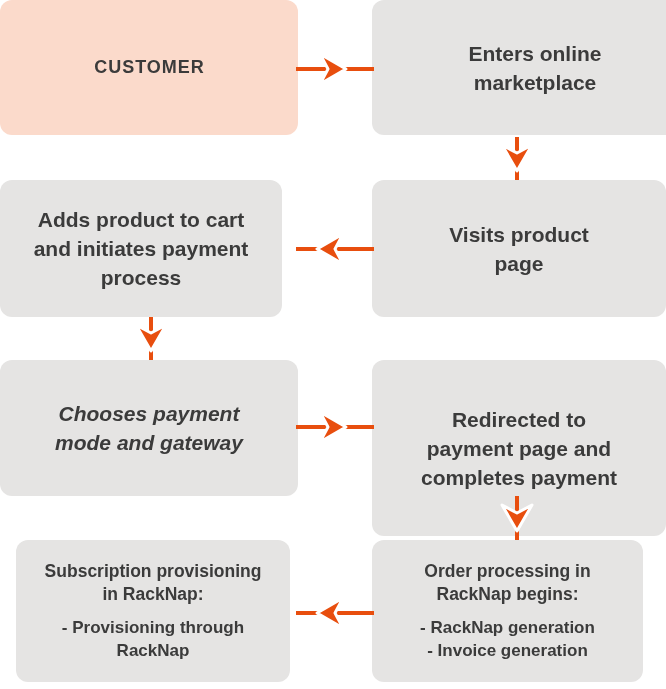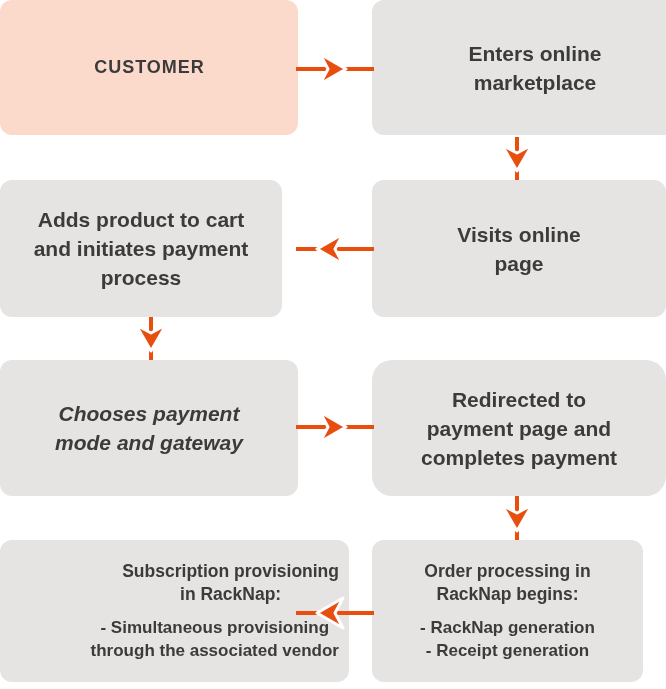--- a/index.html
+++ b/index.html
@@ -63,22 +63,22 @@
     stroke-width: 3;
     stroke-linejoin: round;
   }
 
   
   #box-customer     { left: 0;     top: 2;   width: 298px; height: 135px; }
   #box-enters       { left: 372px; top: 2;   width: 326px; height: 135px; }
   #box-adds         { left: 0;     top: 180px; width: 282px; height: 137px; }
   #box-visits       { left: 372px; top: 180px; width: 294px; height: 137px; }
   #box-chooses      { left: 0;     top: 360px; width: 298px; height: 136px; font-style: italic; }
-  #box-redirected   { left: 372px; top: 360px; width: 294px; height: 136px; border-radius: 20px; }
-  #box-subscription { left: 0;     top: 540px; width: 349px; height: 142px; align-items: flex-end; }
+  #box-redirected   { left: 372px; top: 360px; width: 294px; height: 176px; }
+  #box-subscription { left: 16px;     top: 540px; width: 274px; height: 142px; }
   #box-order        { left: 372px; top: 540px; width: 271px; height: 142px; }
 
   
   #arrow-1 { left: 296px; top: 51px;  width: 78px; height: 36px; }
   #arrow-2 { left: 499px; top: 137px; width: 36px; height: 43px; }
   #arrow-3 { left: 296px; top: 231px; width: 78px; height: 36px; }
   #arrow-4 { left: 133px; top: 317px; width: 36px; height: 43px; }
   #arrow-5 { left: 296px; top: 409px; width: 78px; height: 36px; }
   #arrow-6 { left: 499px; top: 496px; width: 36px; height: 44px; }
   #arrow-7 { left: 296px; top: 595px; width: 78px; height: 36px; }
@@ -97,50 +97,49 @@
 marketplace</div>
   </div>
 
   <div class="box" id="box-adds">
     <div class="box-title">Adds product to cart
 and initiates payment
 process</div>
   </div>
 
   <div class="box" id="box-visits">
-    <div class="box-title">Visits online
+    <div class="box-title">Visits product
 page</div>
   </div>
 
   <div class="box" id="box-chooses">
     <div class="box-title">Chooses payment
 mode and gateway</div>
   </div>
 
   <div class="box" id="box-redirected">
     <div class="box-title">Redirected to
 payment page and
 completes payment</div>
   </div>
 
   <div class="box box--detail" id="box-subscription">
     <div class="box-title">Subscription provisioning
 in RackNap:</div>
     <ul class="box-list">
-      <li>- Simultaneous provisioning
-through the associated vendor</li>
+      <li>- Provisioning through RackNap</li>
     </ul>
   </div>
 
   <div class="box box--detail" id="box-order">
     <div class="box-title">Order processing in
 RackNap begins:</div>
     <ul class="box-list">
       <li>- RackNap generation</li>
-      <li>- Receipt generation</li>
+      <li>- Invoice generation</li>
     </ul>
   </div>
 
   <svg class="arrow" id="arrow-1" viewBox="0 0 78 36">
     <line x1="0" y1="18" x2="78" y2="18"></line>
     <polygon points="0,0 26,15 0,30 8,15" transform="translate(24,3)"></polygon>
   </svg>
 
   <svg class="arrow" id="arrow-2" viewBox="0 0 36 43">
     <line x1="18" y1="0" x2="18" y2="43"></line>

